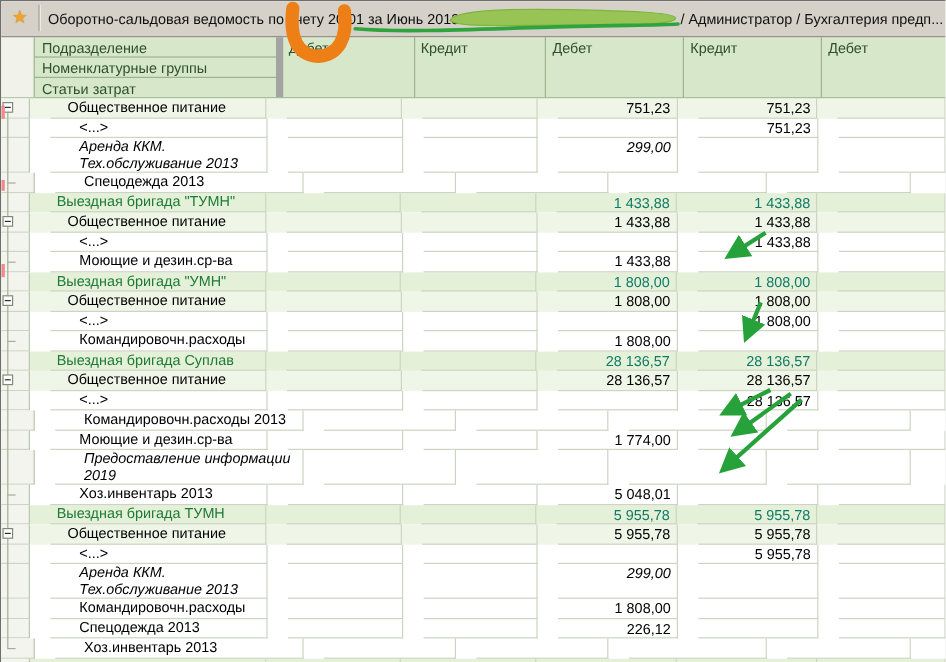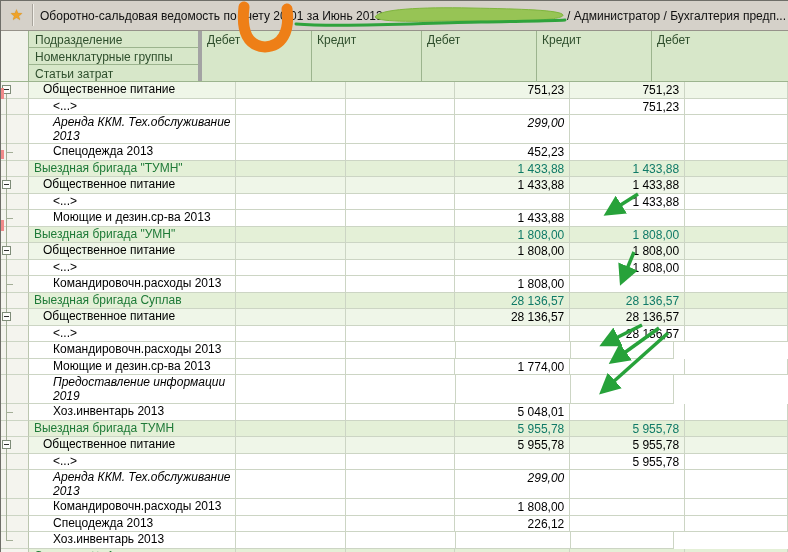--- a/index.html
+++ b/index.html
@@ -9,28 +9,28 @@
   
   .titlebar{position:relative;height:29px;background:#d5d1c9;border-bottom:1px solid #96928a;}
   .star-btn{position:absolute;left:3px;top:3px;width:25px;height:22px;text-align:center;
             line-height:22px;font-size:15px;color:#efa32a;cursor:pointer;text-shadow:0 0 1px #b97b10;}
   .tb-sep{position:absolute;left:31px;top:3px;width:1px;height:22px;background:#a8a49c;box-shadow:1px 0 0 #f2f0ea;}
   .title-main{position:absolute;left:39px;top:8px;font-size:12px;color:#101010;white-space:nowrap;}
   .title-suffix{position:absolute;left:566px;top:8px;font-size:12px;color:#101010;white-space:nowrap;}
   
   .thead{display:flex;height:51px;background:#d7e7c9;border-bottom:1px solid #9cb48e;box-sizing:border-box;}
   .th-gutter{width:28px;background:#f1f2ea;border-right:1px solid #9cb48e;box-sizing:border-box;}
-  .th-name{width:173px;border-right:4px solid #a3a3a3;box-sizing:border-box;display:flex;flex-direction:column;}
+  .th-name{width:207px;border-right:6px solid #a3a3a3;box-sizing:border-box;display:flex;flex-direction:column;}
   .th-name>div{height:17px;box-sizing:border-box;padding:2px 0 0 6px;font-size:12px;color:#2f4f2d;}
   .th-name>div:nth-child(1),.th-name>div:nth-child(2){border-bottom:1px solid #9cb48e;}
   .th-val{box-sizing:border-box;border-right:1px solid #9cb48e;padding:2px 0 0 5px;font-size:12px;color:#2f4f2d;}
   .w1{width:110px;} .w2{width:110px;} .w3{width:115px;} .w4{width:115px;} .w5{width:103px;border-right:none;}
   
   .tbody{position:relative;}
-  .row{display:flex;height:16.5px;background:#fff;}
+  .row{display:flex;height:16.5px;background:#fff;gap:17px;}
   .row.tall{height:29px;font-style:italic;}
   .row.group{background:#e4f0d7;}
   .row.sub{background:#eff6e8;}
   .cell{box-sizing:border-box;border-right:1px solid #ccd5c4;border-bottom:1px solid #ccd5c4;overflow:hidden;}
   .gutter{width:28px;position:relative;background:#f4f4ee;border-right:1px solid #bcc6b0;}
   .name{width:207px;font-size:12px;color:#000;padding:1px 2px 0 6px;line-height:13.5px;}
   .row.group .name{color:#1e7a37;padding-left:5px;}
   .row.sub .name{padding-left:14px;}
   .row.leaf .name{padding-left:24px;}
   .val{font-size:12px;text-align:right;padding:1px 5px 0 2px;white-space:nowrap;color:#000;}
@@ -100,21 +100,20 @@
         <div class="cell val v4 w4"></div>
         <div class="cell val v5 w5"></div>
       </div>
       <div class="row leaf">
         <div class="cell gutter">
           <span class="stub"></span>
         </div>
         <div class="cell name">Спецодежда 2013</div>
         <div class="cell val v1 w1"></div>
         <div class="cell val v2 w2"></div>
-        <div class="cell val v3 w3">452,23</div>
         <div class="cell val v4 w4"></div>
         <div class="cell val v5 w5"></div>
       </div>
       <div class="row group">
         <div class="cell gutter"></div>
         <div class="cell name">Выездная бригада "ТУМН"</div>
         <div class="cell val v1 w1"></div>
         <div class="cell val v2 w2"></div>
         <div class="cell val v3 w3">1 433,88</div>
         <div class="cell val v4 w4">1 433,88</div>

